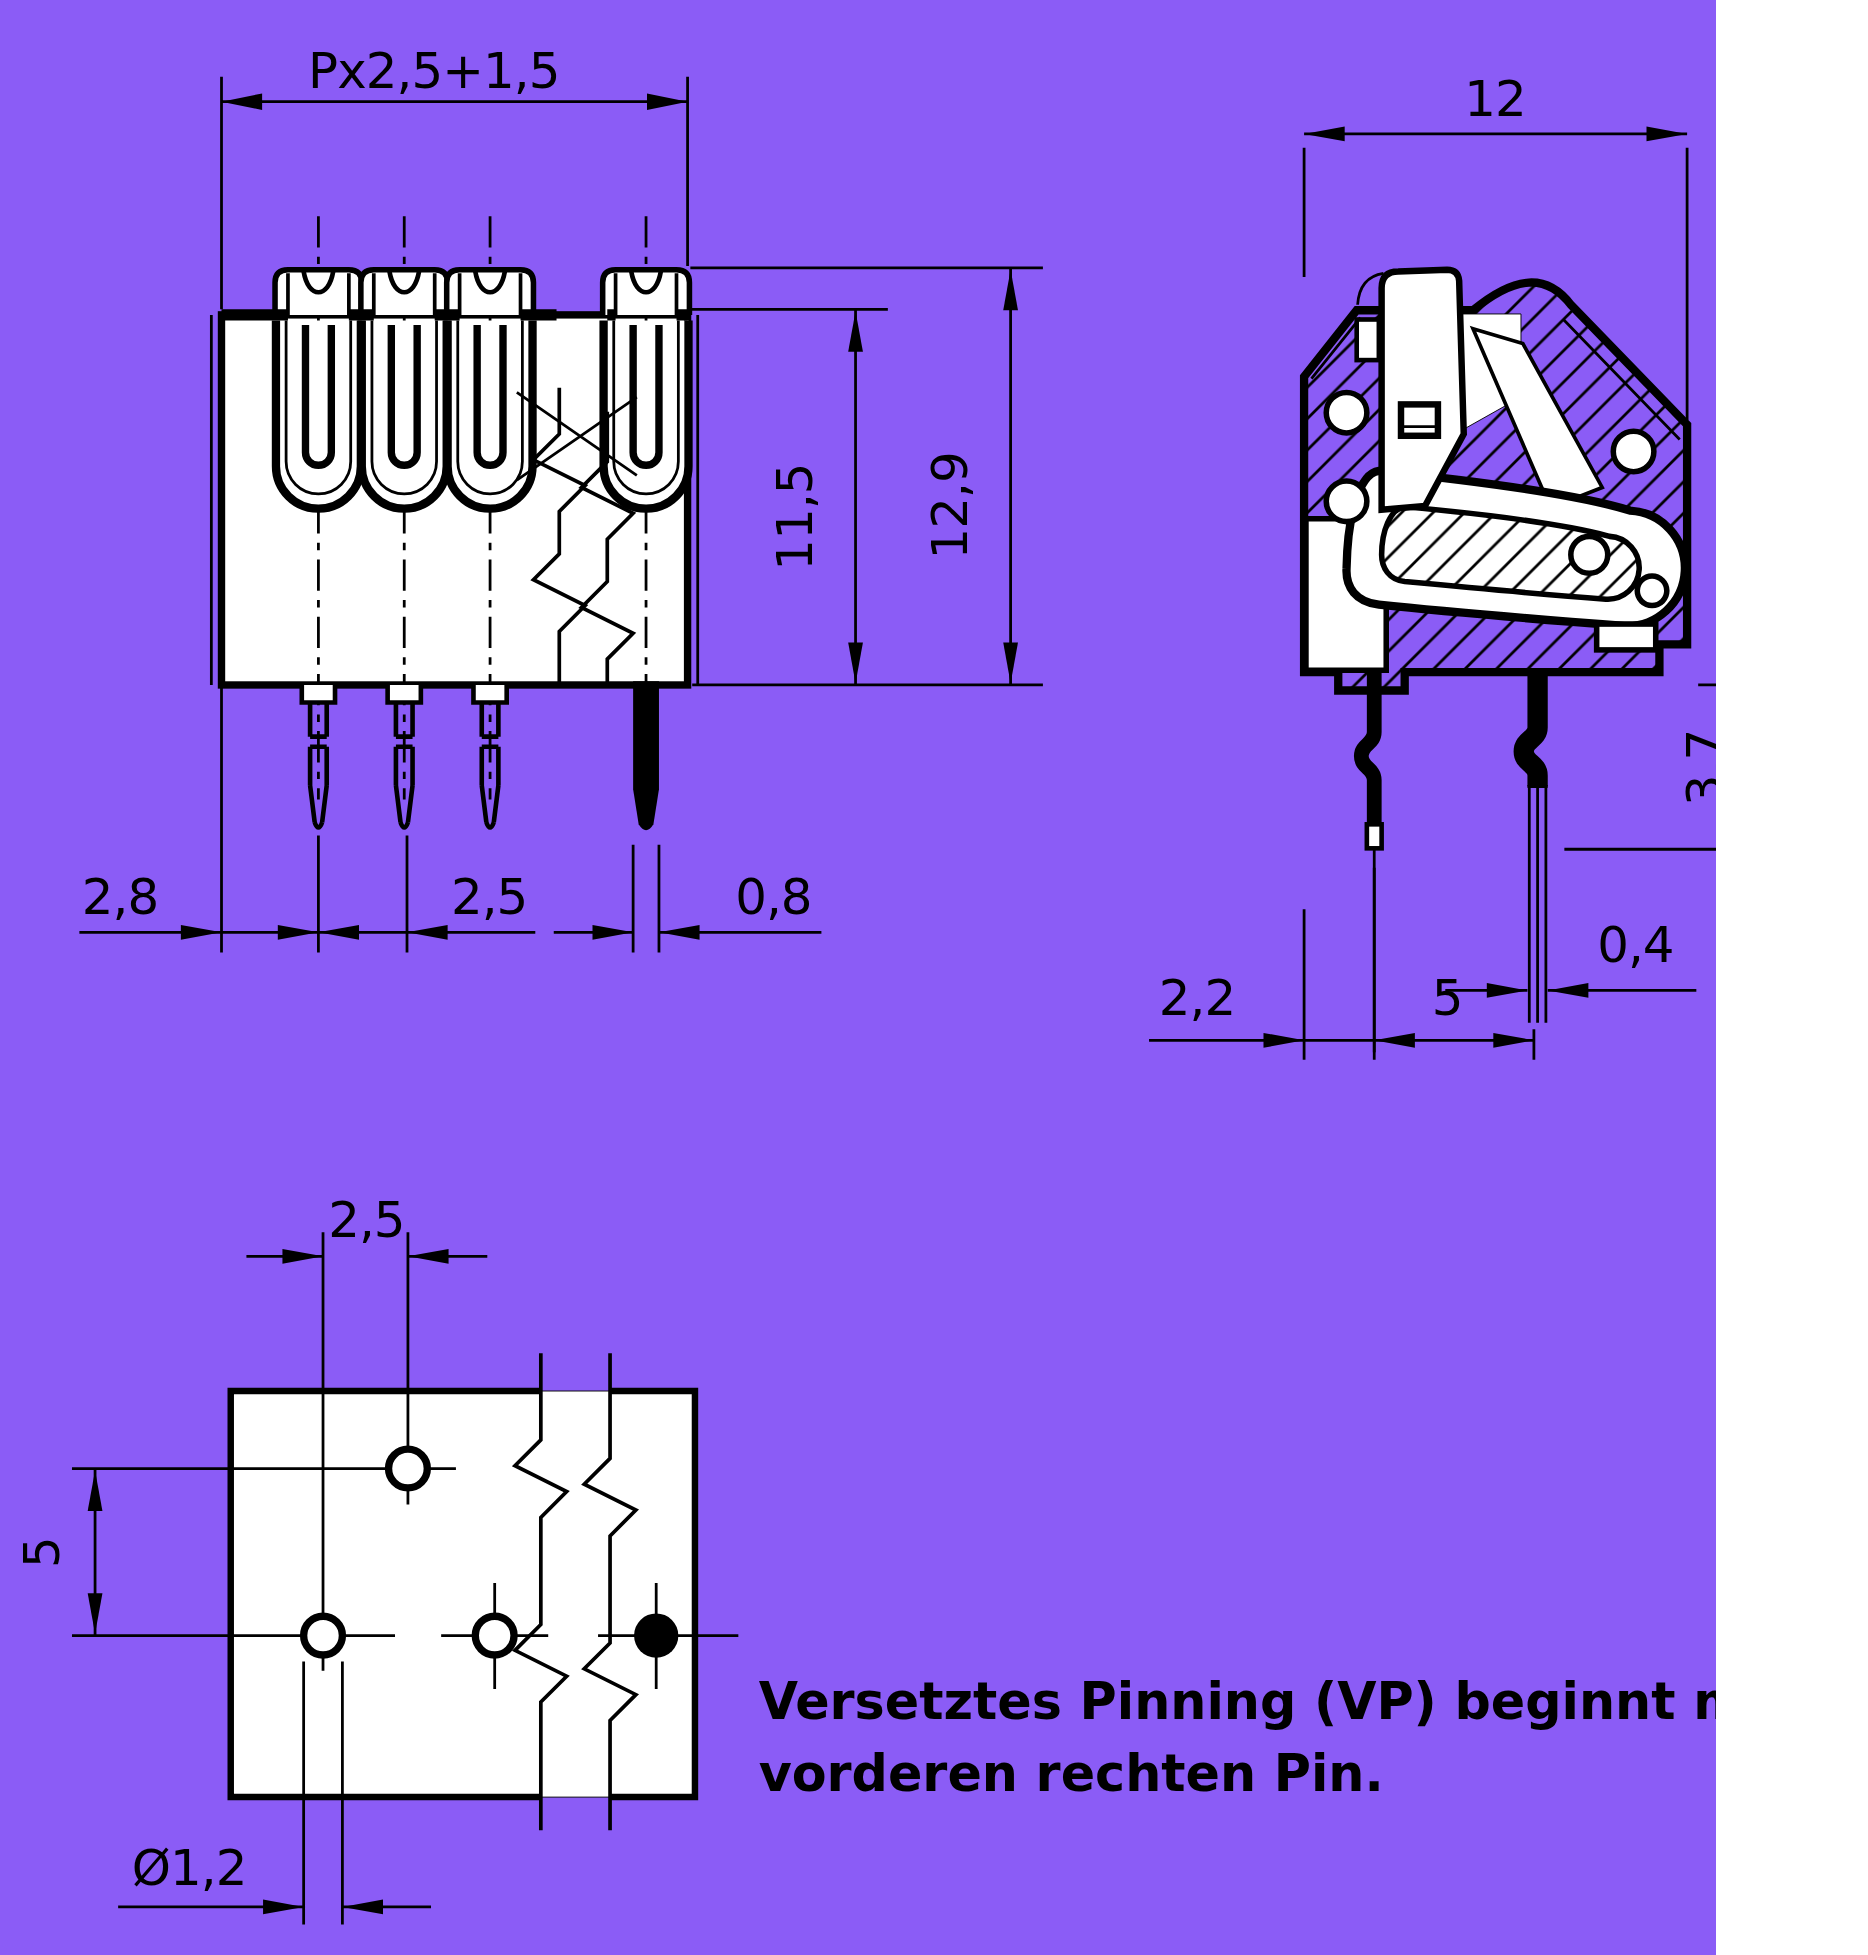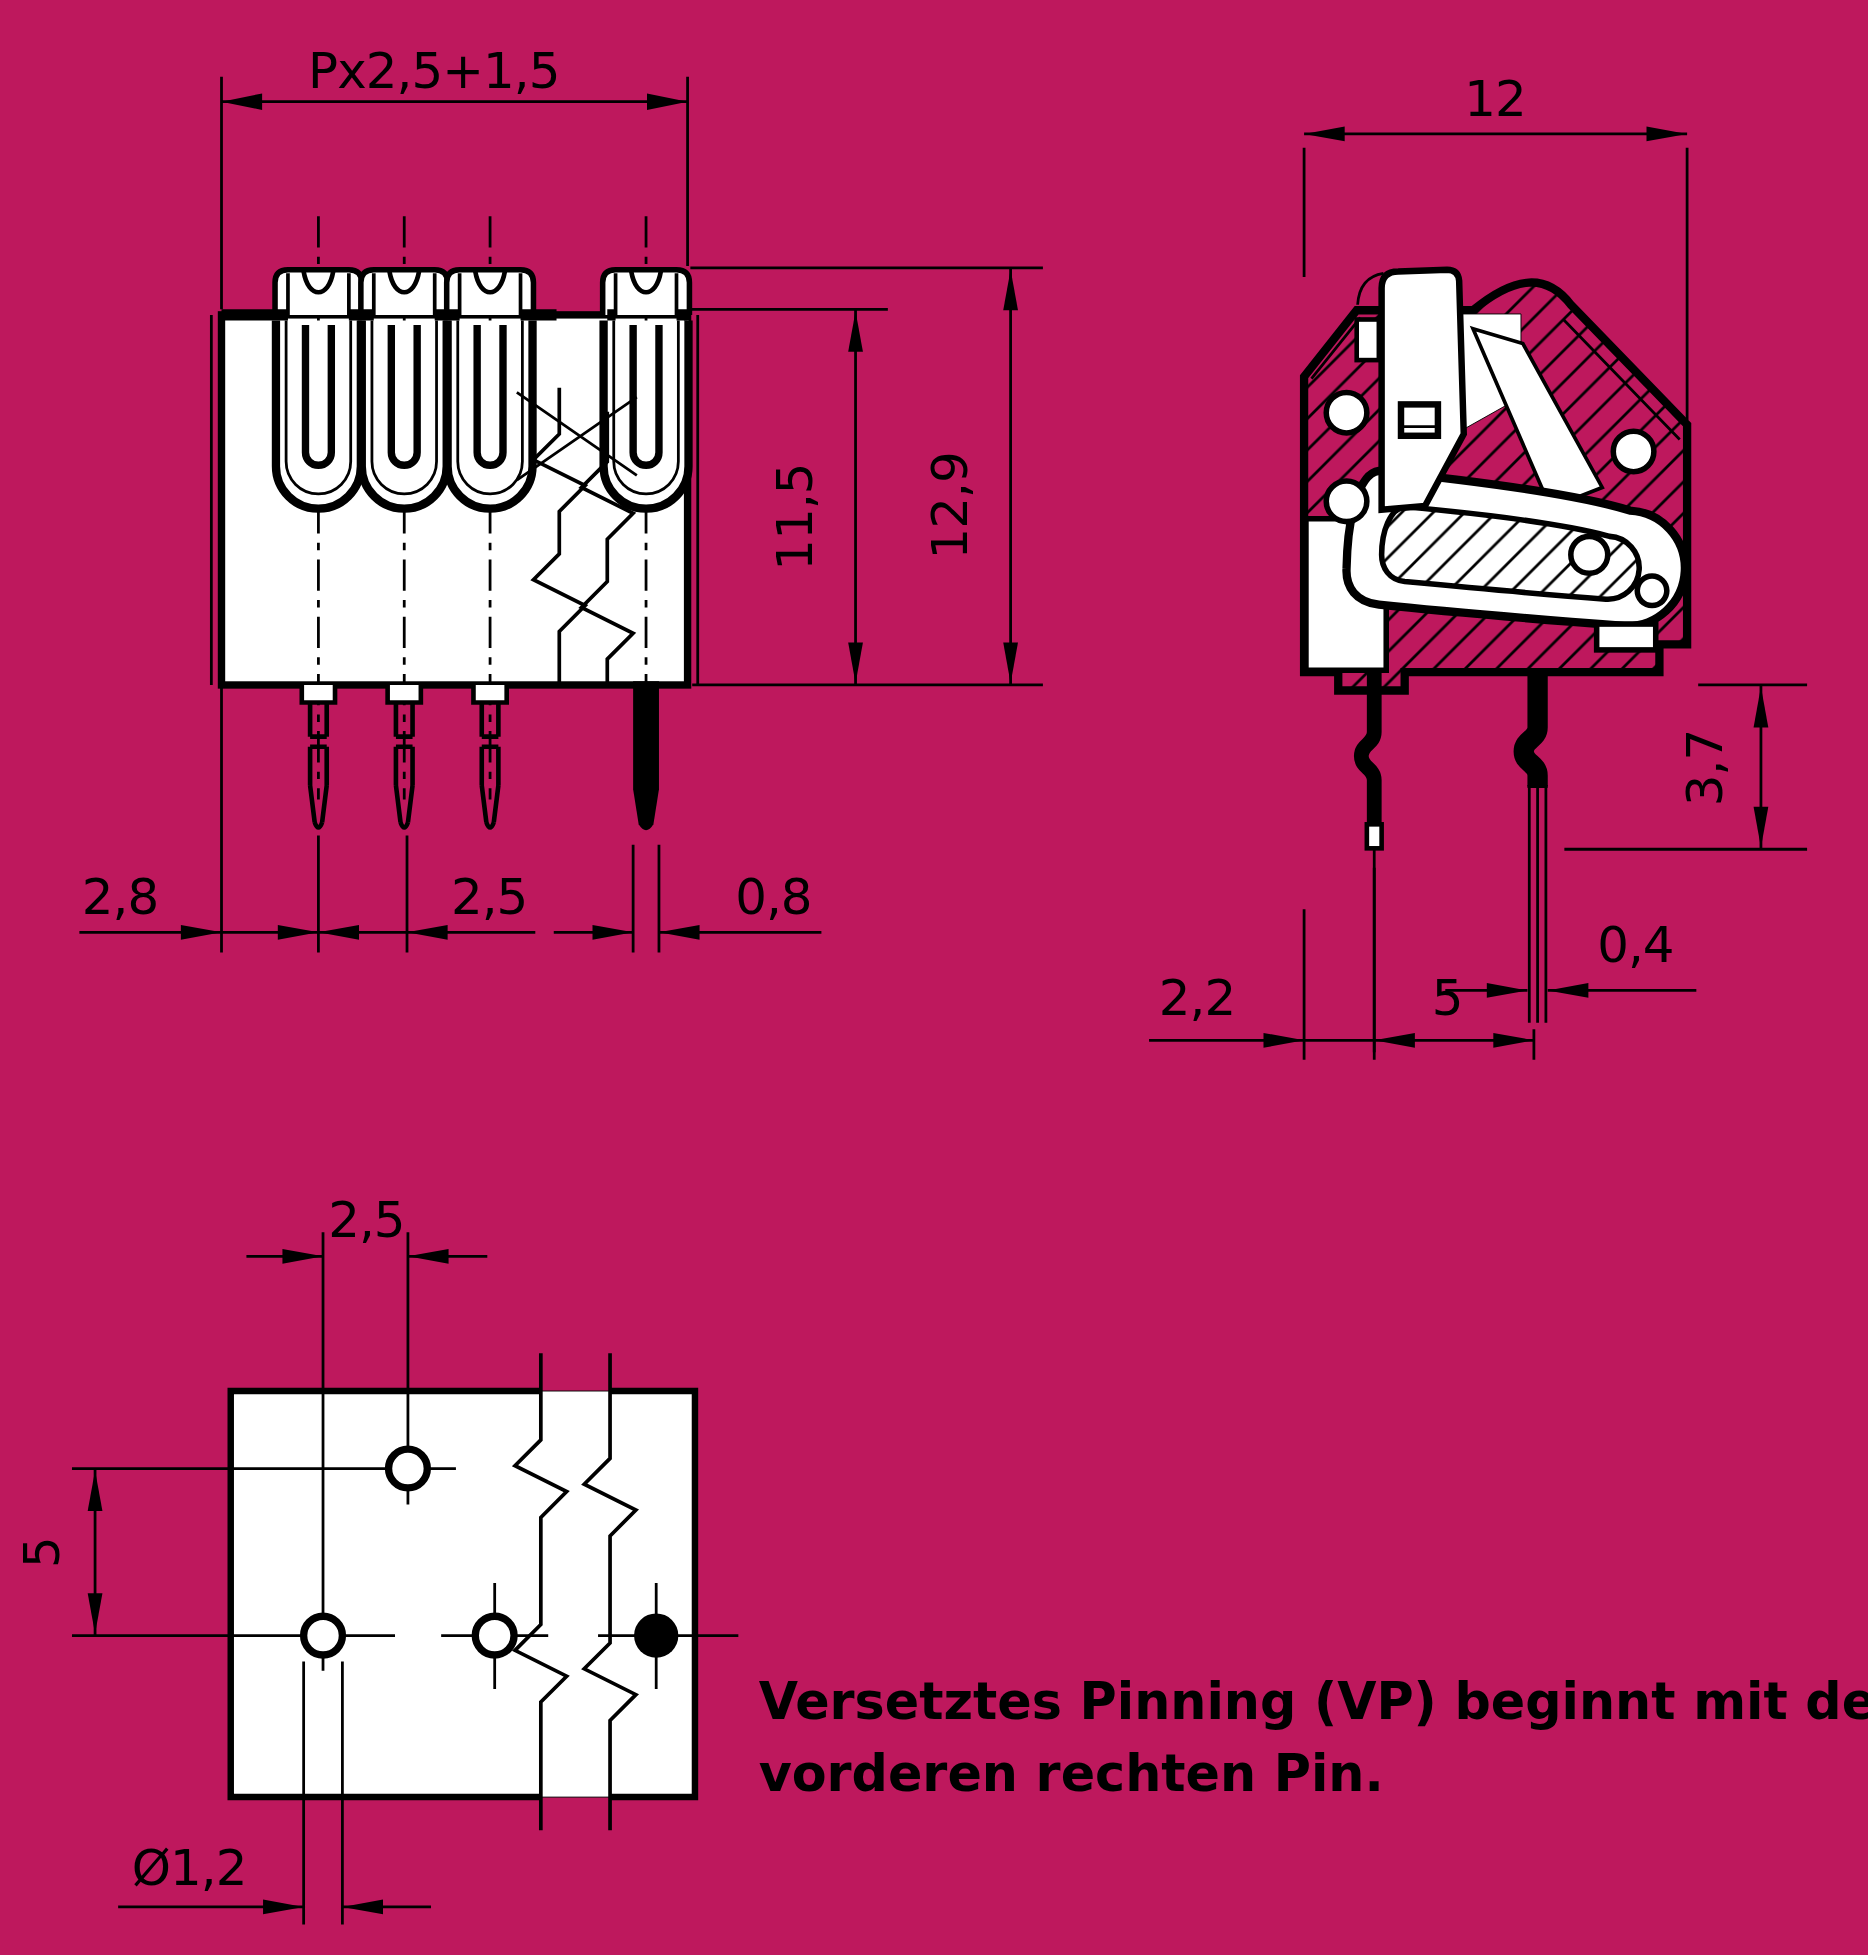--- a/index.html
+++ b/index.html
@@ -1,16 +1,16 @@
 <!DOCTYPE html>
 <html style="font-size:14.8px"><head>
 <meta charset="utf-8">
 <style>
   html,body{margin:0;padding:0;background:#fff;}
-  .canvas{position:relative;width:1868px;height:1956px;background:#be185d;overflow:hidden;text-decoration:underline;}
+  .canvas{position:relative;width:1716px;height:1956px;background:#8b5cf6;overflow:hidden;text-decoration:underline;}
   svg path, svg line, svg circle, svg rect, svg polygon, svg polyline{stroke:#000;fill:none;stroke-linecap:butt;stroke-linejoin:miter;}
   .w3{stroke-width:3px}.w4{stroke-width:4px}.w5{stroke-width:5px}.w6{stroke-width:6px}
   .w7{stroke-width:7px}.w8{stroke-width:8px}.w9{stroke-width:9px}.w12{stroke-width:12px}
   .w16{stroke-width:16px}.w22{stroke-width:22px}
   .fw{fill:#ffffff}.fb{fill:#000000;stroke:none}.fh{fill:url(#hatch)}
   .dash{stroke-dasharray:34 10 8 10}
   svg text{stroke:none;fill:#000;}
   .dim{font-family:"DejaVu Sans",sans-serif;font-size:54px;letter-spacing:-1px;}
   .note{font-family:"DejaVu Sans",sans-serif;font-size:55px;font-weight:bold;}
 </style>

